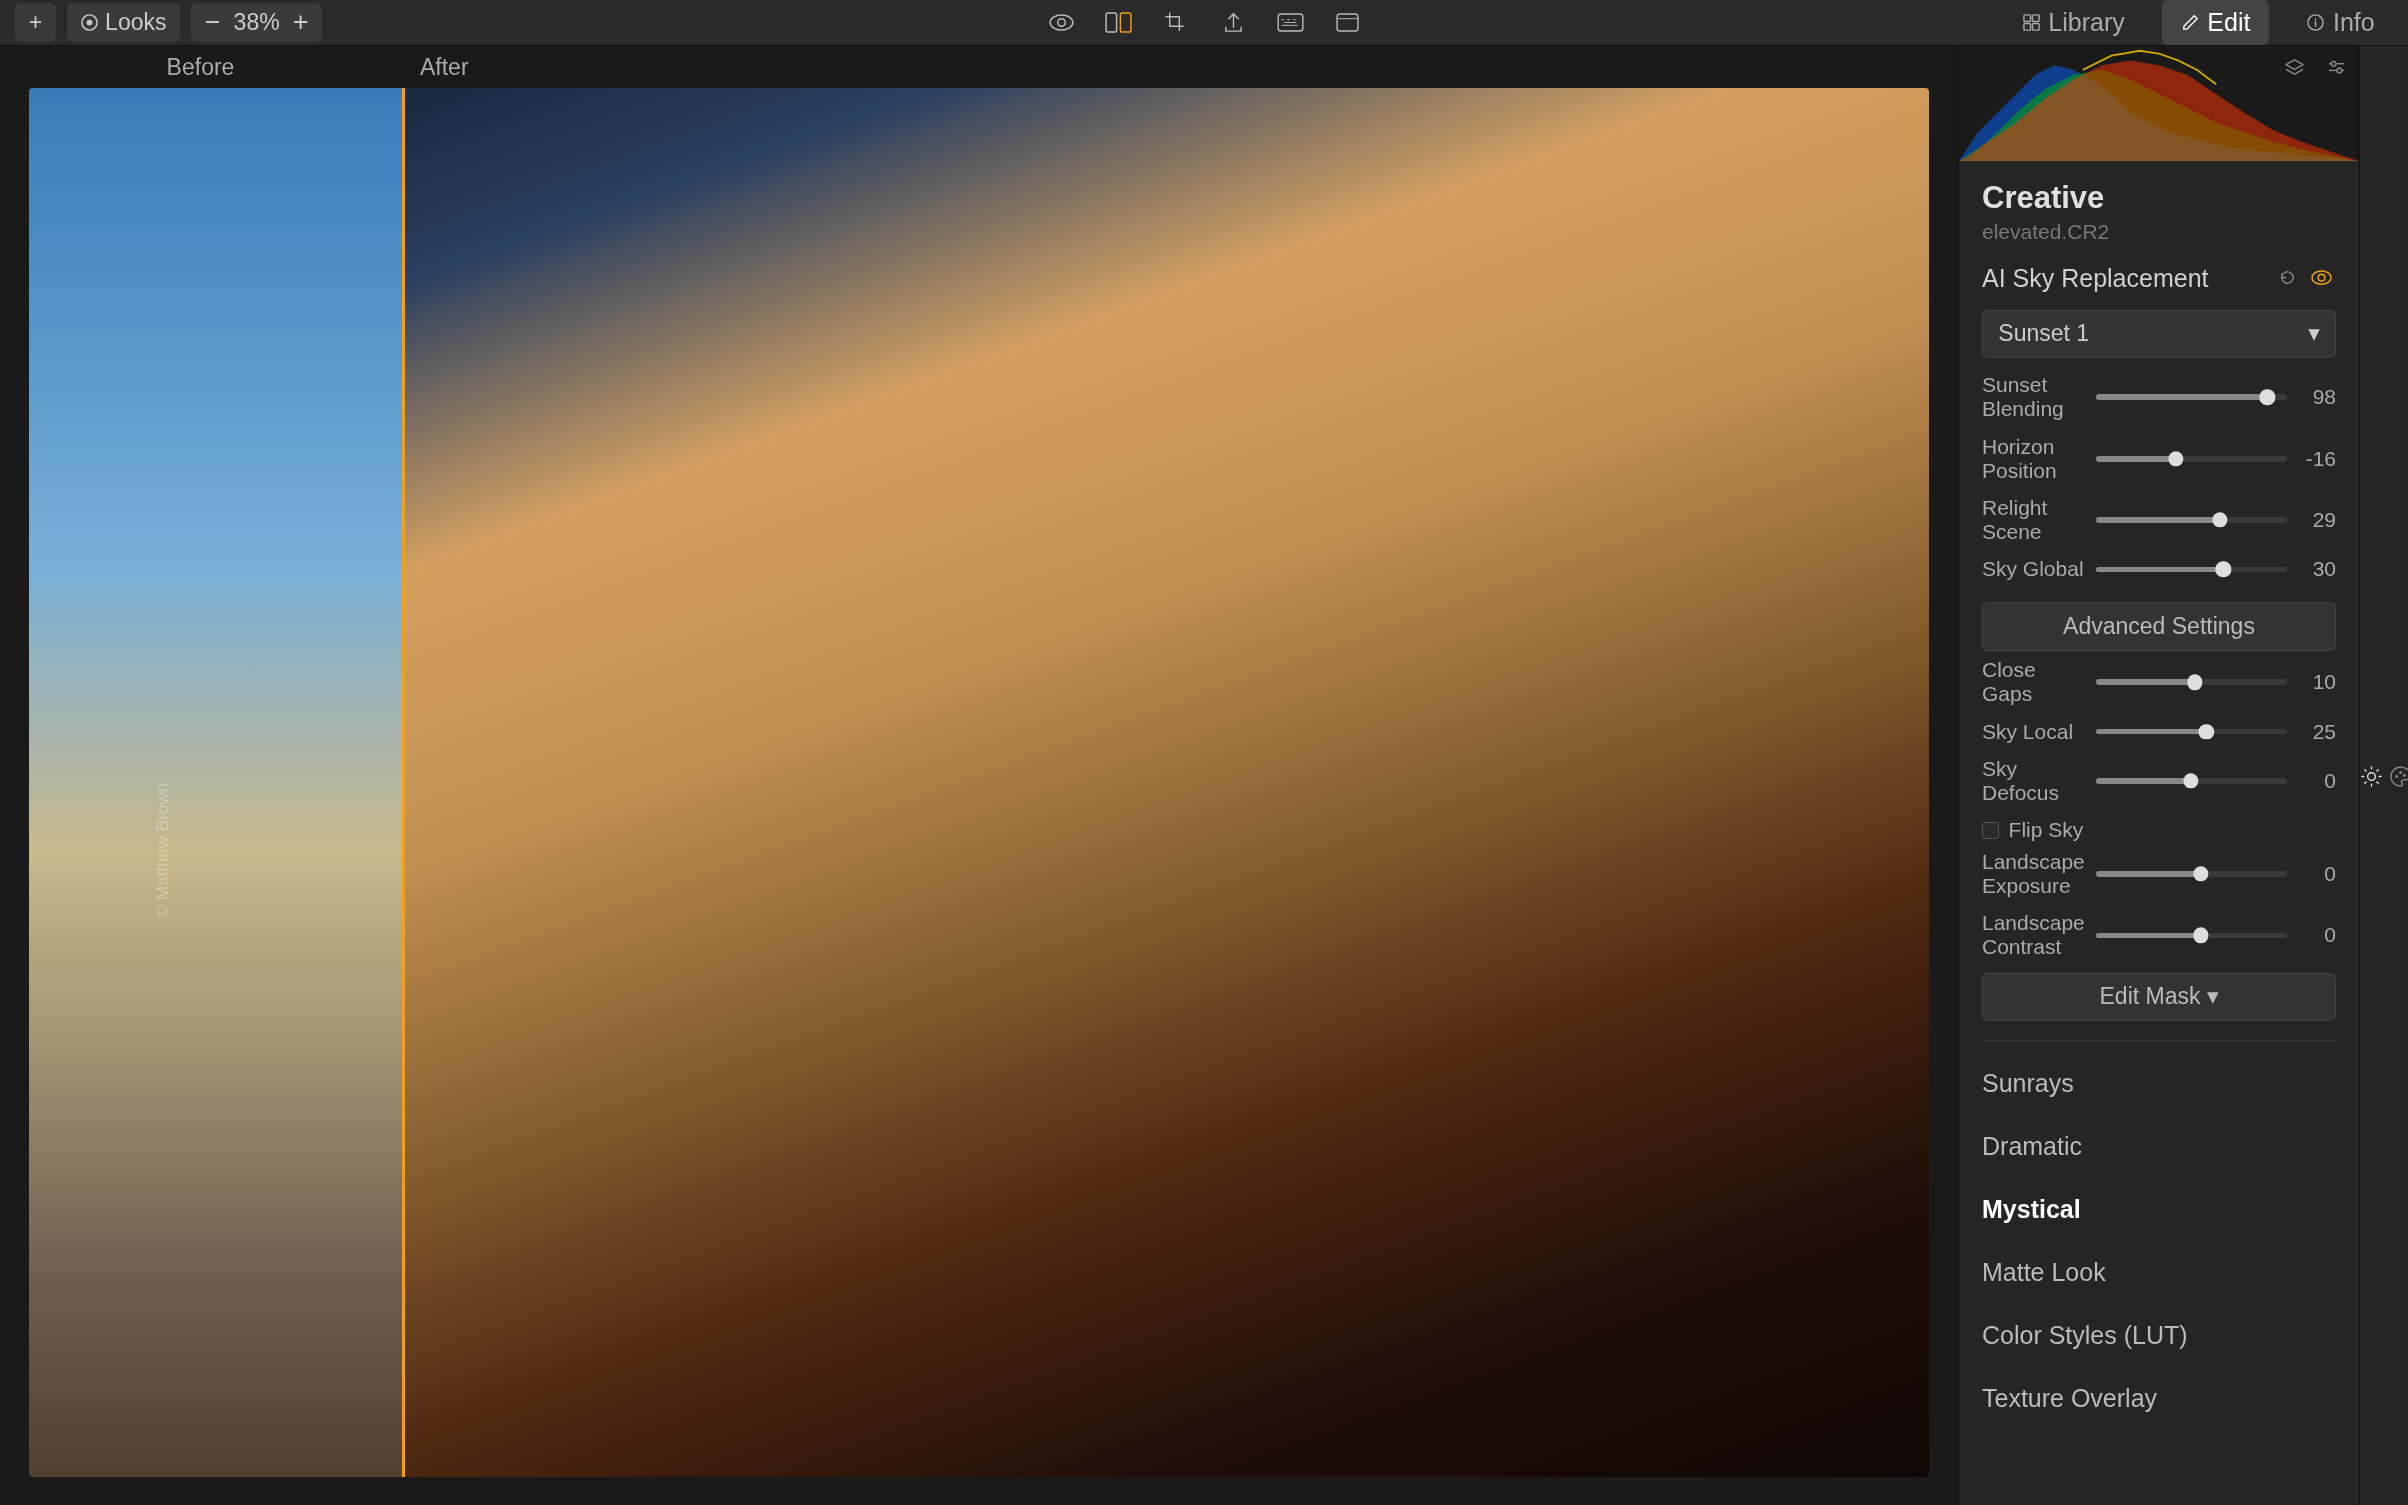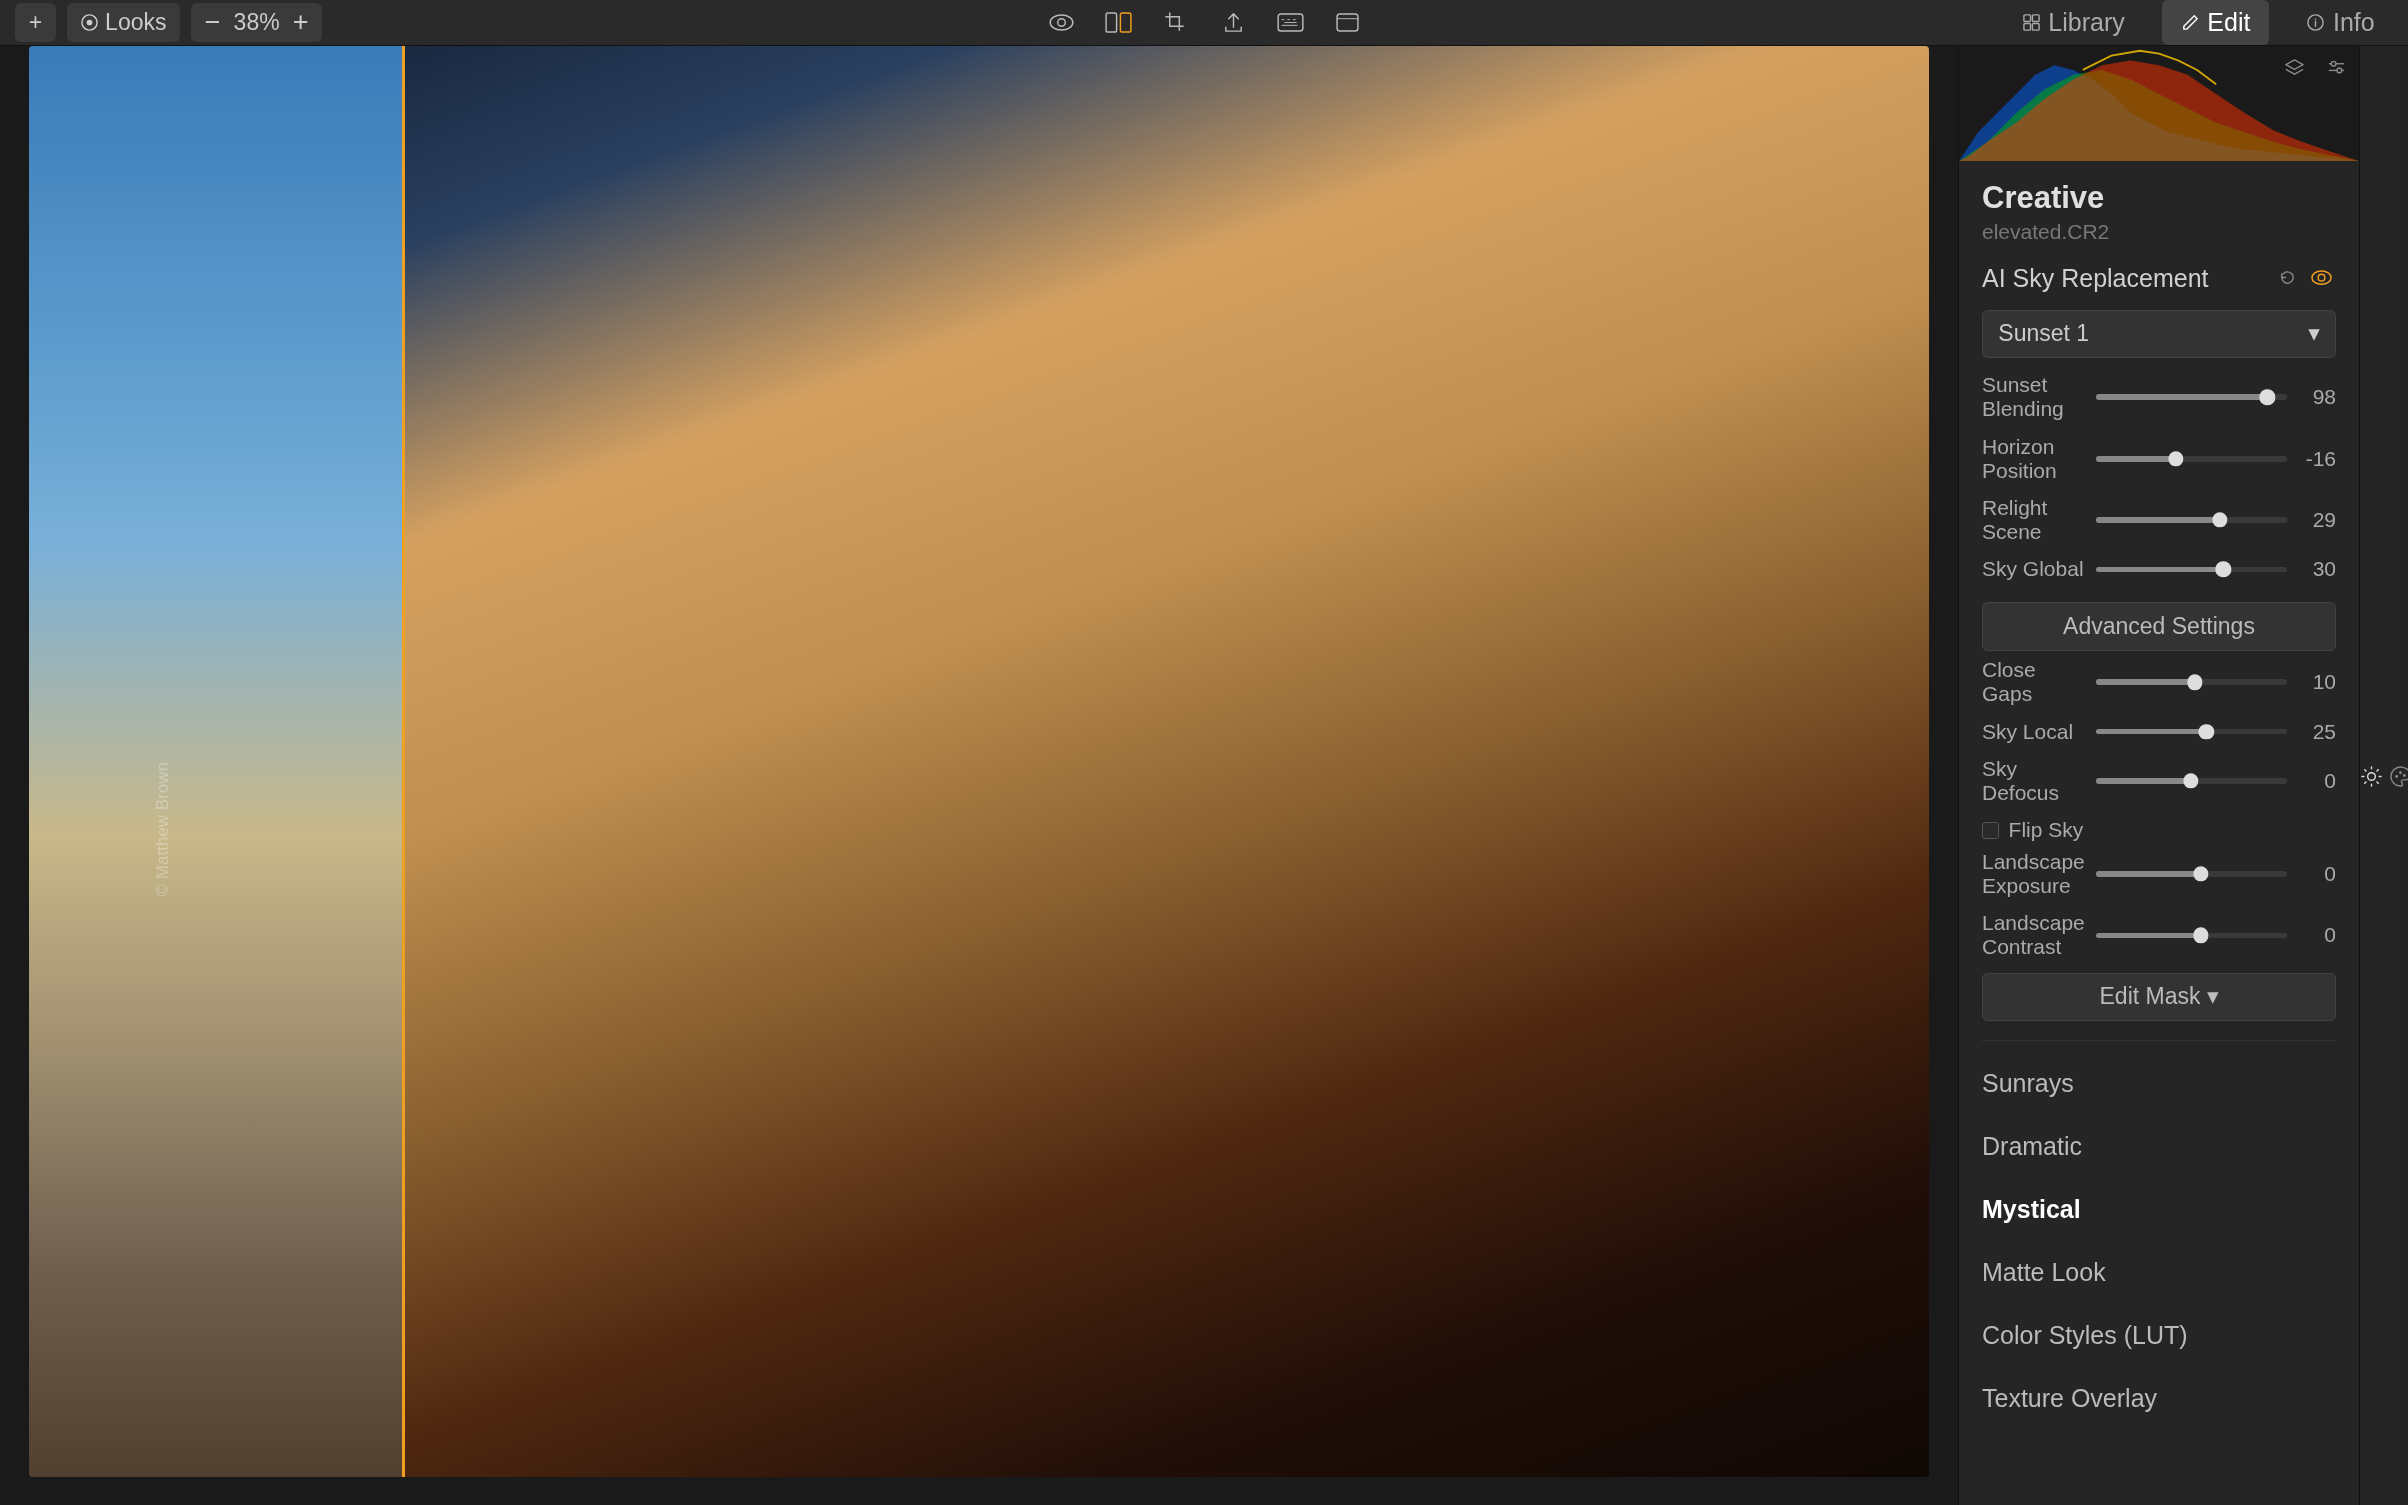--- a/index.html
+++ b/index.html
@@ -489,20 +489,24 @@
         <path d="M10 9v5M10 6.5v.5" stroke="#aaa" stroke-width="1.5" stroke-linecap="round"></path>
       </svg>
       <span>Info</span>
     </button>
   </div>
 </div>
 
 <div class="main-content">
 
   <div class="canvas-area">
+    <div class="before-after-labels">
+      <div class="before-label">Before</div>
+      <div class="after-label">After</div>
+    </div>
 
     <div class="image-container">
 
       <div class="img-before" style="
         background: linear-gradient(180deg, #3a7ab8 0%, #5a9acc 20%, #7ab0d8 35%, #c8b88a 55%, #a09070 70%, #706050 85%, #504030 100%);
         display: flex; align-items: flex-end; justify-content: flex-end; padding: 9.6px; color: rgba(255,255,255,0.4); font-size: 17px;">
         <span style="transform: rotate(-90deg); transform-origin: right bottom; position: absolute; left: 9.6px; bottom: 50%; font-size: 17px; color: rgba(255,255,255,0.3);">© Matthew Brown</span>
       </div>
 
       <div class="img-after" style="

